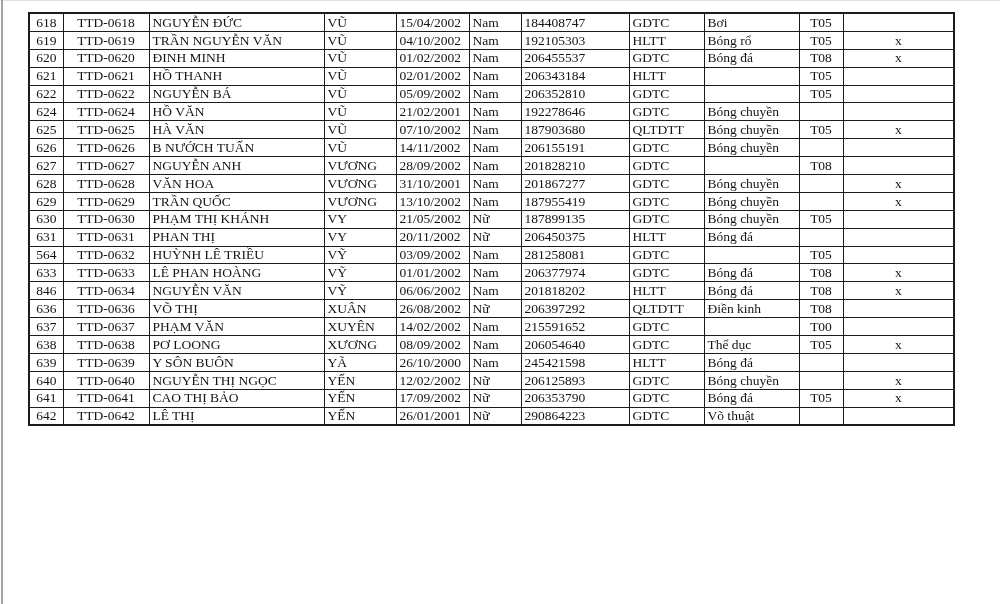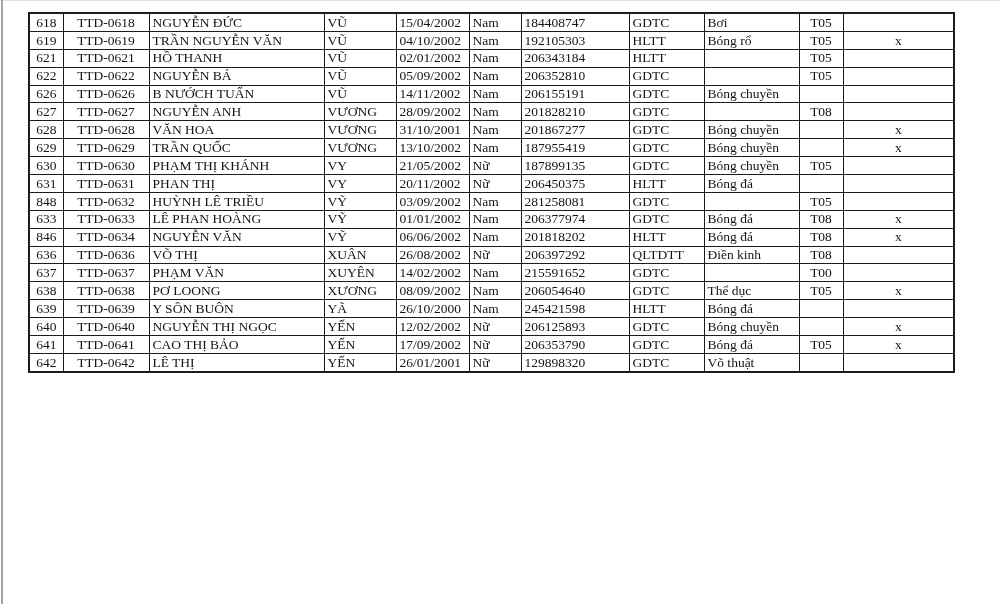--- a/index.html
+++ b/index.html
@@ -97,20 +97,33 @@
           <td class="al-left">VŨ</td>
           <td class="al-left">04/10/2002</td>
           <td class="al-left">Nam</td>
           <td class="al-left">192105303</td>
           <td class="al-left">HLTT</td>
           <td class="al-left">Bóng rổ</td>
           <td class="al-center">T05</td>
           <td class="al-center">x</td>
         </tr>
         <tr>
+          <td class="al-center">620</td>
+          <td class="al-center">TTD-0620</td>
+          <td class="al-left">ĐINH MINH</td>
+          <td class="al-left">VŨ</td>
+          <td class="al-left">01/02/2002</td>
+          <td class="al-left">Nam</td>
+          <td class="al-left">206455537</td>
+          <td class="al-left">GDTC</td>
+          <td class="al-left">Bóng đá</td>
+          <td class="al-center">T08</td>
+          <td class="al-center">x</td>
+        </tr>
+        <tr>
           <td class="al-center">621</td>
           <td class="al-center">TTD-0621</td>
           <td class="al-left">HỒ THANH</td>
           <td class="al-left">VŨ</td>
           <td class="al-left">02/01/2002</td>
           <td class="al-left">Nam</td>
           <td class="al-left">206343184</td>
           <td class="al-left">HLTT</td>
           <td class="al-left"></td>
           <td class="al-center">T05</td>
@@ -121,20 +134,46 @@
           <td class="al-center">TTD-0622</td>
           <td class="al-left">NGUYỄN BÁ</td>
           <td class="al-left">VŨ</td>
           <td class="al-left">05/09/2002</td>
           <td class="al-left">Nam</td>
           <td class="al-left">206352810</td>
           <td class="al-left">GDTC</td>
           <td class="al-left"></td>
           <td class="al-center">T05</td>
           <td class="al-center"></td>
+        </tr>
+        <tr>
+          <td class="al-center">624</td>
+          <td class="al-center">TTD-0624</td>
+          <td class="al-left">HỒ VĂN</td>
+          <td class="al-left">VŨ</td>
+          <td class="al-left">21/02/2001</td>
+          <td class="al-left">Nam</td>
+          <td class="al-left">192278646</td>
+          <td class="al-left">GDTC</td>
+          <td class="al-left">Bóng chuyền</td>
+          <td class="al-center"></td>
+          <td class="al-center"></td>
+        </tr>
+        <tr>
+          <td class="al-center">625</td>
+          <td class="al-center">TTD-0625</td>
+          <td class="al-left">HÀ VĂN</td>
+          <td class="al-left">VŨ</td>
+          <td class="al-left">07/10/2002</td>
+          <td class="al-left">Nam</td>
+          <td class="al-left">187903680</td>
+          <td class="al-left">QLTDTT</td>
+          <td class="al-left">Bóng chuyền</td>
+          <td class="al-center">T05</td>
+          <td class="al-center">x</td>
         </tr>
         <tr>
           <td class="al-center">626</td>
           <td class="al-center">TTD-0626</td>
           <td class="al-left">B NƯỚCH TUẤN</td>
           <td class="al-left">VŨ</td>
           <td class="al-left">14/11/2002</td>
           <td class="al-left">Nam</td>
           <td class="al-left">206155191</td>
           <td class="al-left">GDTC</td>
@@ -201,21 +240,21 @@
           <td class="al-left">VY</td>
           <td class="al-left">20/11/2002</td>
           <td class="al-left">Nữ</td>
           <td class="al-left">206450375</td>
           <td class="al-left">HLTT</td>
           <td class="al-left">Bóng đá</td>
           <td class="al-center"></td>
           <td class="al-center"></td>
         </tr>
         <tr>
-          <td class="al-center">848</td>
+          <td class="al-center">564</td>
           <td class="al-center">TTD-0632</td>
           <td class="al-left">HUỲNH LÊ TRIỀU</td>
           <td class="al-left">VỸ</td>
           <td class="al-left">03/09/2002</td>
           <td class="al-left">Nam</td>
           <td class="al-left">281258081</td>
           <td class="al-left">GDTC</td>
           <td class="al-left"></td>
           <td class="al-center">T05</td>
           <td class="al-center"></td>
@@ -324,21 +363,21 @@
           <td class="al-center">T05</td>
           <td class="al-center">x</td>
         </tr>
         <tr>
           <td class="al-center">642</td>
           <td class="al-center">TTD-0642</td>
           <td class="al-left">LÊ THỊ</td>
           <td class="al-left">YẾN</td>
           <td class="al-left">26/01/2001</td>
           <td class="al-left">Nữ</td>
-          <td class="al-left">129898320</td>
+          <td class="al-left">290864223</td>
           <td class="al-left">GDTC</td>
           <td class="al-left">Võ thuật</td>
           <td class="al-center"></td>
           <td class="al-center"></td>
         </tr>
       </tbody>
   </table>
 </div>
 
 </body></html>

